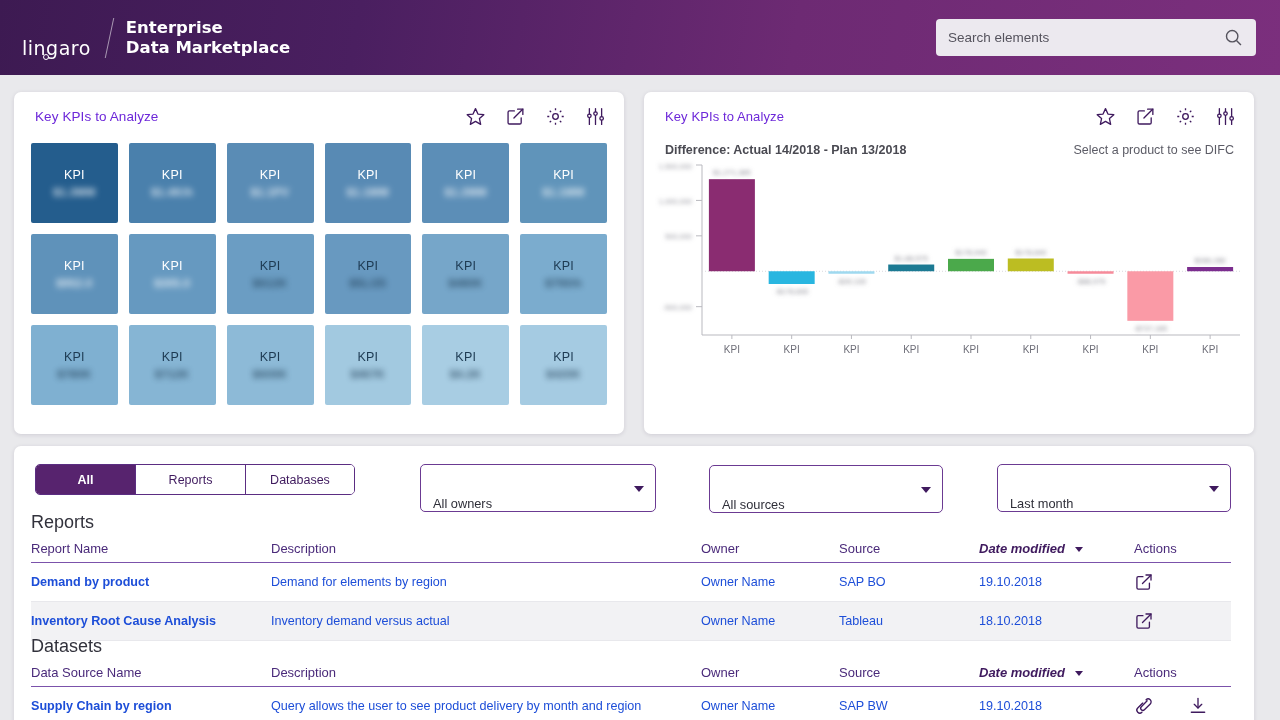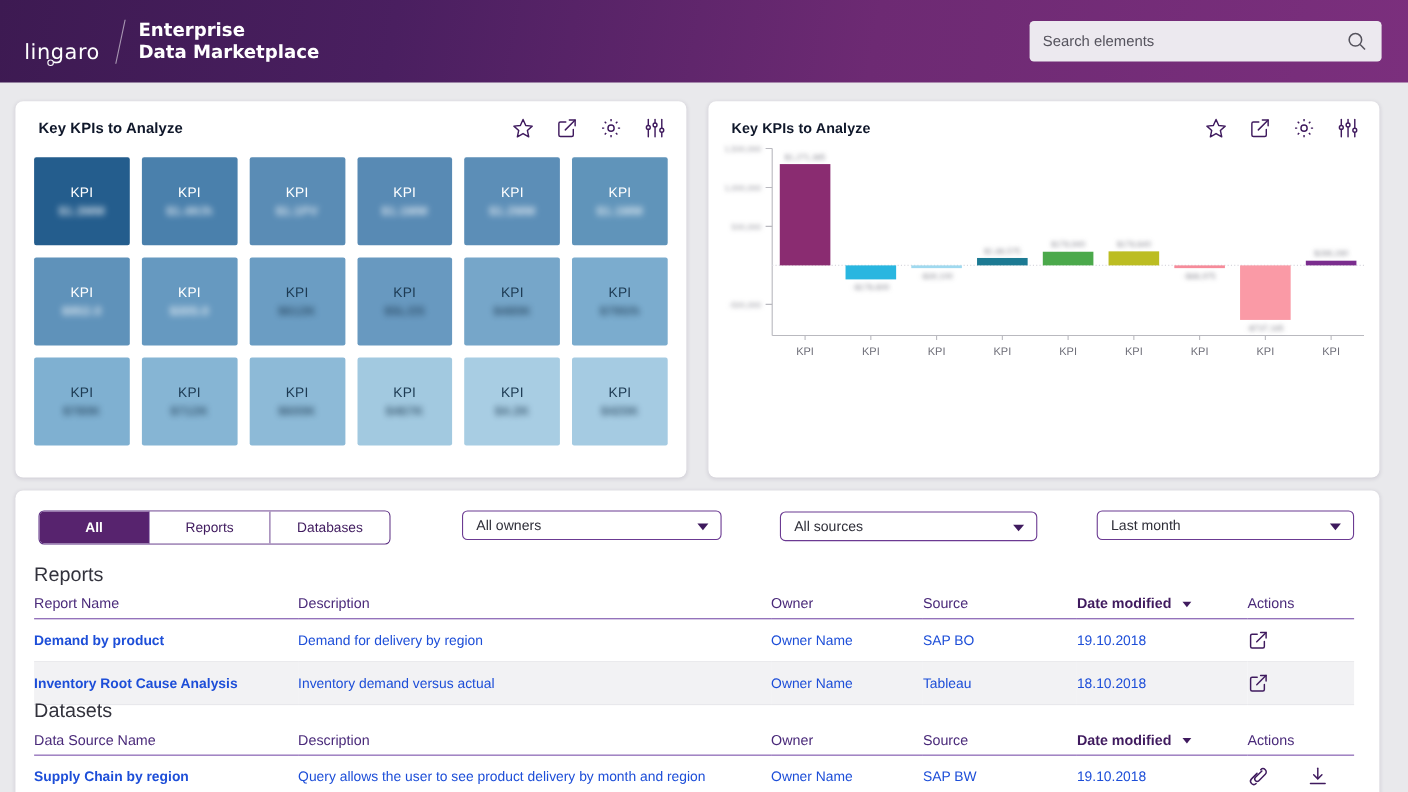--- a/index.html
+++ b/index.html
@@ -53,21 +53,21 @@
     position: absolute; background: #fff; border-radius: 7px;
     box-shadow: 0 1px 4px rgba(40,20,60,.13);
   }
   #kpi-card { left: 14px; top: 92px; width: 610px; height: 342px; }
   #chart-card { left: 644px; top: 92px; width: 610px; height: 342px; }
 
   .card-head {
     display: flex; align-items: center; justify-content: space-between;
     padding: 14px 18px 0 21px;
   }
-  .card-title { font-size: 13.5px; font-weight: 700; color: #0f172a; letter-spacing: .1px; }
+  .card-title { font-size: 13.5px; font-weight: 400; color: #6d28d9; letter-spacing: .1px; }
   #chart-card .card-title { font-size: 13px; }
   .card-icons { display: flex; align-items: center; gap: 19px; }
   .ic { width: 21px; height: 21px; display: block; color: #3f1a5e; cursor: pointer; }
 
   
   .kpi-grid {
     display: grid; grid-template-columns: repeat(6, 1fr);
     gap: 11px; padding: 16px 17px 0 17px;
   }
   .kpi-tile {
@@ -104,40 +104,40 @@
   .seg {
     display: flex; align-items: center; justify-content: center;
     font-size: 12.5px; color: #3f1a5e; background: #fff; cursor: pointer;
     border-right: 1.3px solid #5b2d82; padding: 0 8px;
   }
   .seg:last-child { border-right: 0; }
   .seg.active { background: #57236e; color: #fff; font-weight: 700; }
   .seg.w1 { width: 100px; } .seg.w2 { width: 110px; } .seg.w3 { width: 108px; }
 
   .dd {
-    position: relative; height: 27px; border: 1.3px solid #6b3a92; border-radius: 5px;
-    background: #fff; display: flex; align-items: center; padding: 0 12px;
+    position: relative; height: 48px; border: 1.3px solid #6b3a92; border-radius: 5px;
+    background: #fff; display: flex; align-items: flex-end; padding: 0 12px;
     font-size: 12.8px; color: #2e2e38; cursor: pointer;
   }
   .dd .caret {
     position: absolute; right: 11px; top: 50%; margin-top: -2px;
     width: 0; height: 0; border-left: 5px solid transparent; border-right: 5px solid transparent;
     border-top: 6px solid #3f1a5e;
   }
   #dd-owners  { position: absolute; left: 420px; top: 464px; width: 236px; }
   #dd-sources { position: absolute; left: 709px; top: 465px; width: 234px; }
   #dd-date    { position: absolute; left: 997px; top: 464px; width: 234px; }
 
   .sec-title { font-size: 18px; color: #32323c; font-weight: 400; padding: 0 0 4px 0; }
   .tbl { width: 100%; border-collapse: collapse; table-layout: fixed; }
   .tbl th {
     text-align: left; font-size: 13px; font-weight: 400; color: #4a2a7a;
     padding: 4px 0 6px 0; border-bottom: 1.6px solid #7b52ab;
   }
-  .tbl th.sorted { font-weight: 700; color: #3f1a5e; }
+  .tbl th.sorted { font-weight: 700; color: #3f1a5e; font-style: italic; }
   .tbl td {
     font-size: 12.6px; color: #1d4ed8; padding: 9px 0 9px 0;
     border-bottom: 1px solid #e8e8ec;
     margin-top: 24px;
   }
   .tbl td.name { font-weight: 700; }
   .tbl tr.alt td { background: #f2f2f4; }
   .sort-caret {
     display: inline-block; margin-left: 6px;
     width: 0; height: 0; border-left: 4px solid transparent; border-right: 4px solid transparent;
@@ -302,20 +302,24 @@
         <line x1="12" y1="3" x2="12" y2="6.5"></line>
           <line x1="12" y1="11" x2="12" y2="21"></line>
           <circle cx="12" cy="8.7" r="2"></circle>
         <line x1="19" y1="3" x2="19" y2="12"></line>
           <line x1="19" y1="16.5" x2="19" y2="21"></line>
           <circle cx="19" cy="14.2" r="2"></circle>
       </svg>
     </div>
   </div>
 
+  <div class="chart-sub">
+    <div class="left">Difference: Actual 14/2018 - Plan 13/2018</div>
+    <div class="right">Select a product to see DIFC</div>
+  </div>
 
   <div class="plot">
     <svg id="chart-svg" width="610" height="230" viewBox="0 0 610 230">
         <defs>
           <filter id="blr" x="-30%" y="-60%" width="160%" height="220%">
             <feGaussianBlur stdDeviation="1.9"></feGaussianBlur>
           </filter>
         </defs>
         <line x1="52" y1="8" x2="58" y2="8" stroke="#b9b9bf" stroke-width="1"></line>
         <text x="48" y="11.5" text-anchor="end" font-size="7.5" fill="#9a9aa2" font-family="&quot;Liberation Sans&quot;, sans-serif" filter="url(#blr)">1,500,000</text>
@@ -411,21 +415,21 @@
       <th class="sorted">
         <span>Date modified</span>
         <span class="sort-caret"></span>
       </th>
       <th>Actions</th>
     </tr>
       </thead>
     <tbody id="reports-body">
         <tr>
           <td class="name">Demand by product</td>
-          <td>Demand for delivery by region</td>
+          <td>Demand for elements by region</td>
           <td>Owner Name</td>
           <td>SAP BO</td>
           <td>19.10.2018</td>
           <td>
             <span class="acts">
               <svg class="act" viewBox="0 0 24 24" fill="none" stroke="currentColor" stroke-width="1.6" stroke-linecap="round">
                 <path d="M18.5 13.5V19a1.6 1.6 0 0 1-1.6 1.6H5.1A1.6 1.6 0 0 1 3.5 19V7.2a1.6 1.6 0 0 1 1.6-1.6h5.6"></path>
                 <path d="M14.4 3.6h6v6"></path>
                 <path d="M10.2 13.8 20.2 3.8"></path>
               </svg>

